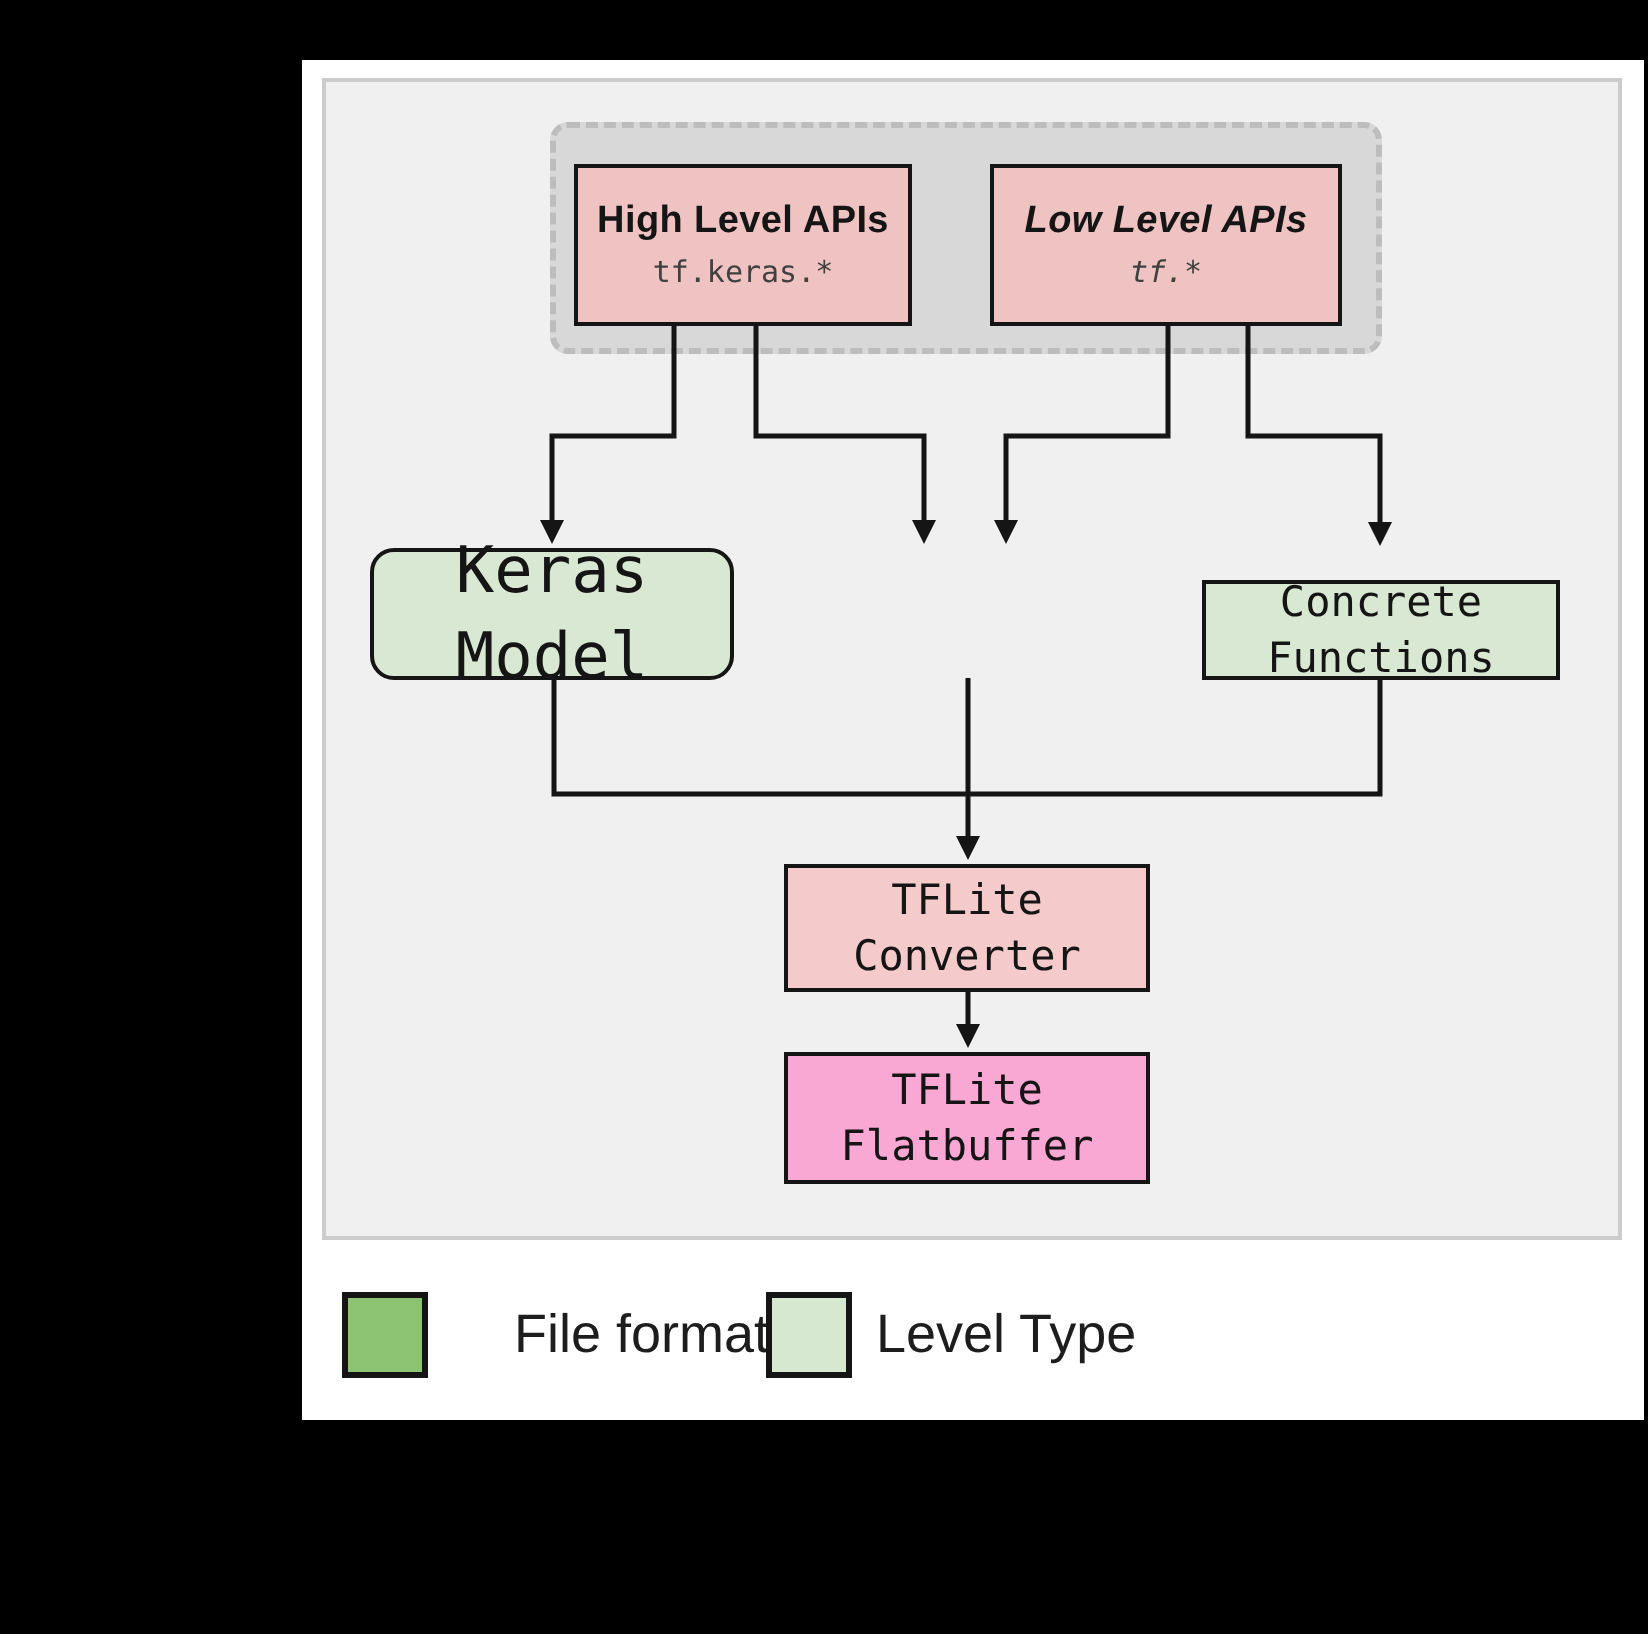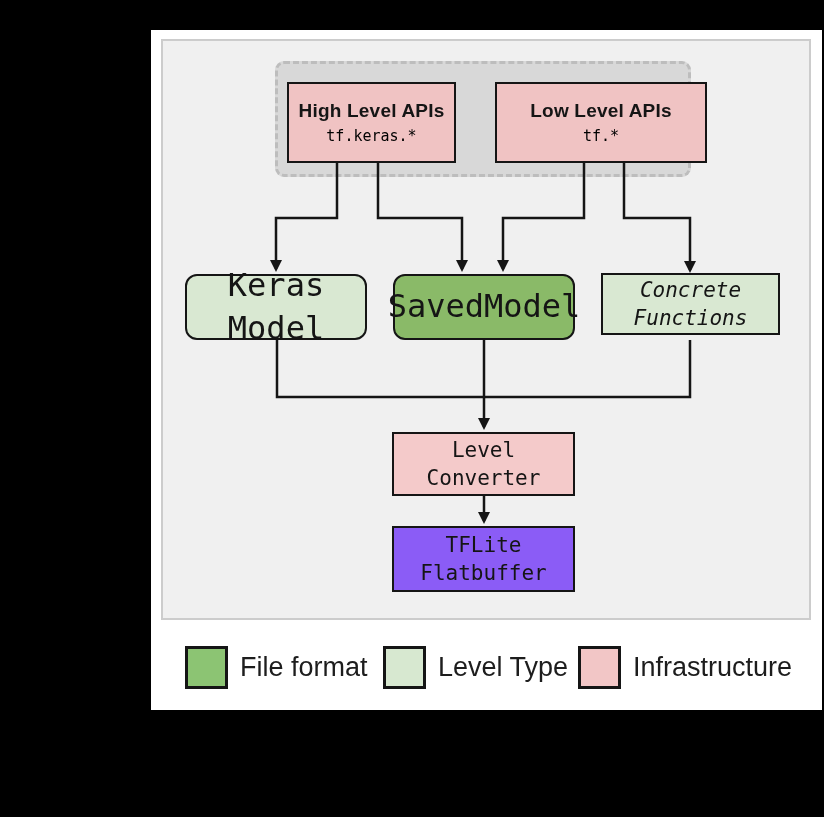--- a/index.html
+++ b/index.html
@@ -20,46 +20,46 @@
     background:#d8d8d8;border:3px dashed #bdbdbd;border-radius:9px;
     box-sizing:border-box;
   }
   .node{
     position:absolute;box-sizing:border-box;border:2.5px solid #151515;
     display:flex;flex-direction:column;align-items:center;justify-content:center;
     text-align:center;color:#151515;
   }
   .node-title{font-size:19px;font-weight:600;letter-spacing:.2px;}
   .node-subtitle{
-    font-family:"DejaVu Sans Mono",monospace;font-size:15px;color:#000000;margin-top:5px;
+    font-family:"DejaVu Sans Mono",monospace;font-size:15px;color:#404040;margin-top:5px;
   }
   .mono-node{
     font-family:"DejaVu Sans Mono",monospace;line-height:1.35;padding:0 2px;
   }
   .fs-lg{font-size:32px;border-radius:12px;}
   .fs-md{font-size:21px;}
   .node-high{left:136px;top:52px;width:169px;height:81px;}
-  .node-low{left:344px;top:52px;width:212px;height:81px;}
+  .node-low{left:344px;top:52px;width:176px;height:81px;font-style:italic;}
   .node-keras{left:34px;top:244px;width:182px;height:66px;}
   .node-saved{left:242px;top:244px;width:182px;height:66px;}
-  .node-concrete{left:450px;top:243px;width:179px;height:62px;font-style:italic;}
+  .node-concrete{left:450px;top:260px;width:179px;height:50px;}
   .node-converter{left:241px;top:402px;width:183px;height:64px;}
   .node-flatbuffer{left:241px;top:496px;width:183px;height:66px;}
   .connectors{position:absolute;left:0;top:0;width:671px;height:680px;pointer-events:none;}
   .connectors path{fill:none;stroke:#151515;stroke-width:2.5px;}
   .legend-item{
     position:absolute;display:flex;align-items:center;height:44px;
   }
   .legend-swatch{
     width:43px;height:43px;border:3px solid #151515;box-sizing:border-box;flex:none;
   }
   .legend-label{
     margin-left:12px;font-size:27px;color:#1d1d1d;white-space:nowrap;
   }
-  .li-1{left:34px;top:615px;}
+  .li-1{left:20px;top:615px;gap:31px;}
   .li-2{left:232px;top:615px;}
   .li-3{left:427px;top:615px;}
 </style>
 </head>
 <body>
 
 <div class="canvas">
   <div class="content-panel">
 
     <div class="diagram-bg"></div>
@@ -86,37 +86,32 @@
       <div class="node-subtitle">tf.keras.*</div>
     </div>
 
     <div class="node node-low" style="background-color: rgb(240, 195, 195);">
       <div class="node-title">Low Level APIs</div>
       <div class="node-subtitle">tf.*</div>
     </div>
 
     <div class="node mono-node fs-lg node-keras" style="background-color: rgb(217, 232, 210);">Keras Model</div>
 
-    <div class="node mono-node fs-lg node-saved" style="background-color: rgb(138, 186, 104);">SavedModel</div>
 
     <div class="node mono-node fs-md node-concrete" style="background-color: rgb(217, 232, 210);">Concrete Functions</div>
 
-    <div class="node mono-node fs-md node-converter" style="background-color: rgb(244, 202, 202);">Level Converter</div>
+    <div class="node mono-node fs-md node-converter" style="background-color: rgb(244, 202, 202);">TFLite Converter</div>
 
-    <div class="node mono-node fs-md node-flatbuffer" style="background-color: #8b5cf6;">TFLite Flatbuffer</div>
+    <div class="node mono-node fs-md node-flatbuffer" style="background-color: #f9a8d4;">TFLite Flatbuffer</div>
 
     <div class="legend-item li-1">
       <span class="legend-swatch" style="background-color: rgb(140, 196, 115);"></span>
       <span class="legend-label">File format</span>
     </div>
 
     <div class="legend-item li-2">
       <span class="legend-swatch" style="background-color: rgb(215, 232, 208);"></span>
       <span class="legend-label">Level Type</span>
     </div>
 
-    <div class="legend-item li-3">
-      <span class="legend-swatch" style="background-color: rgb(242, 198, 198);"></span>
-      <span class="legend-label">Infrastructure</span>
-    </div>
 
   </div>
 </div>
 
 </body></html>

